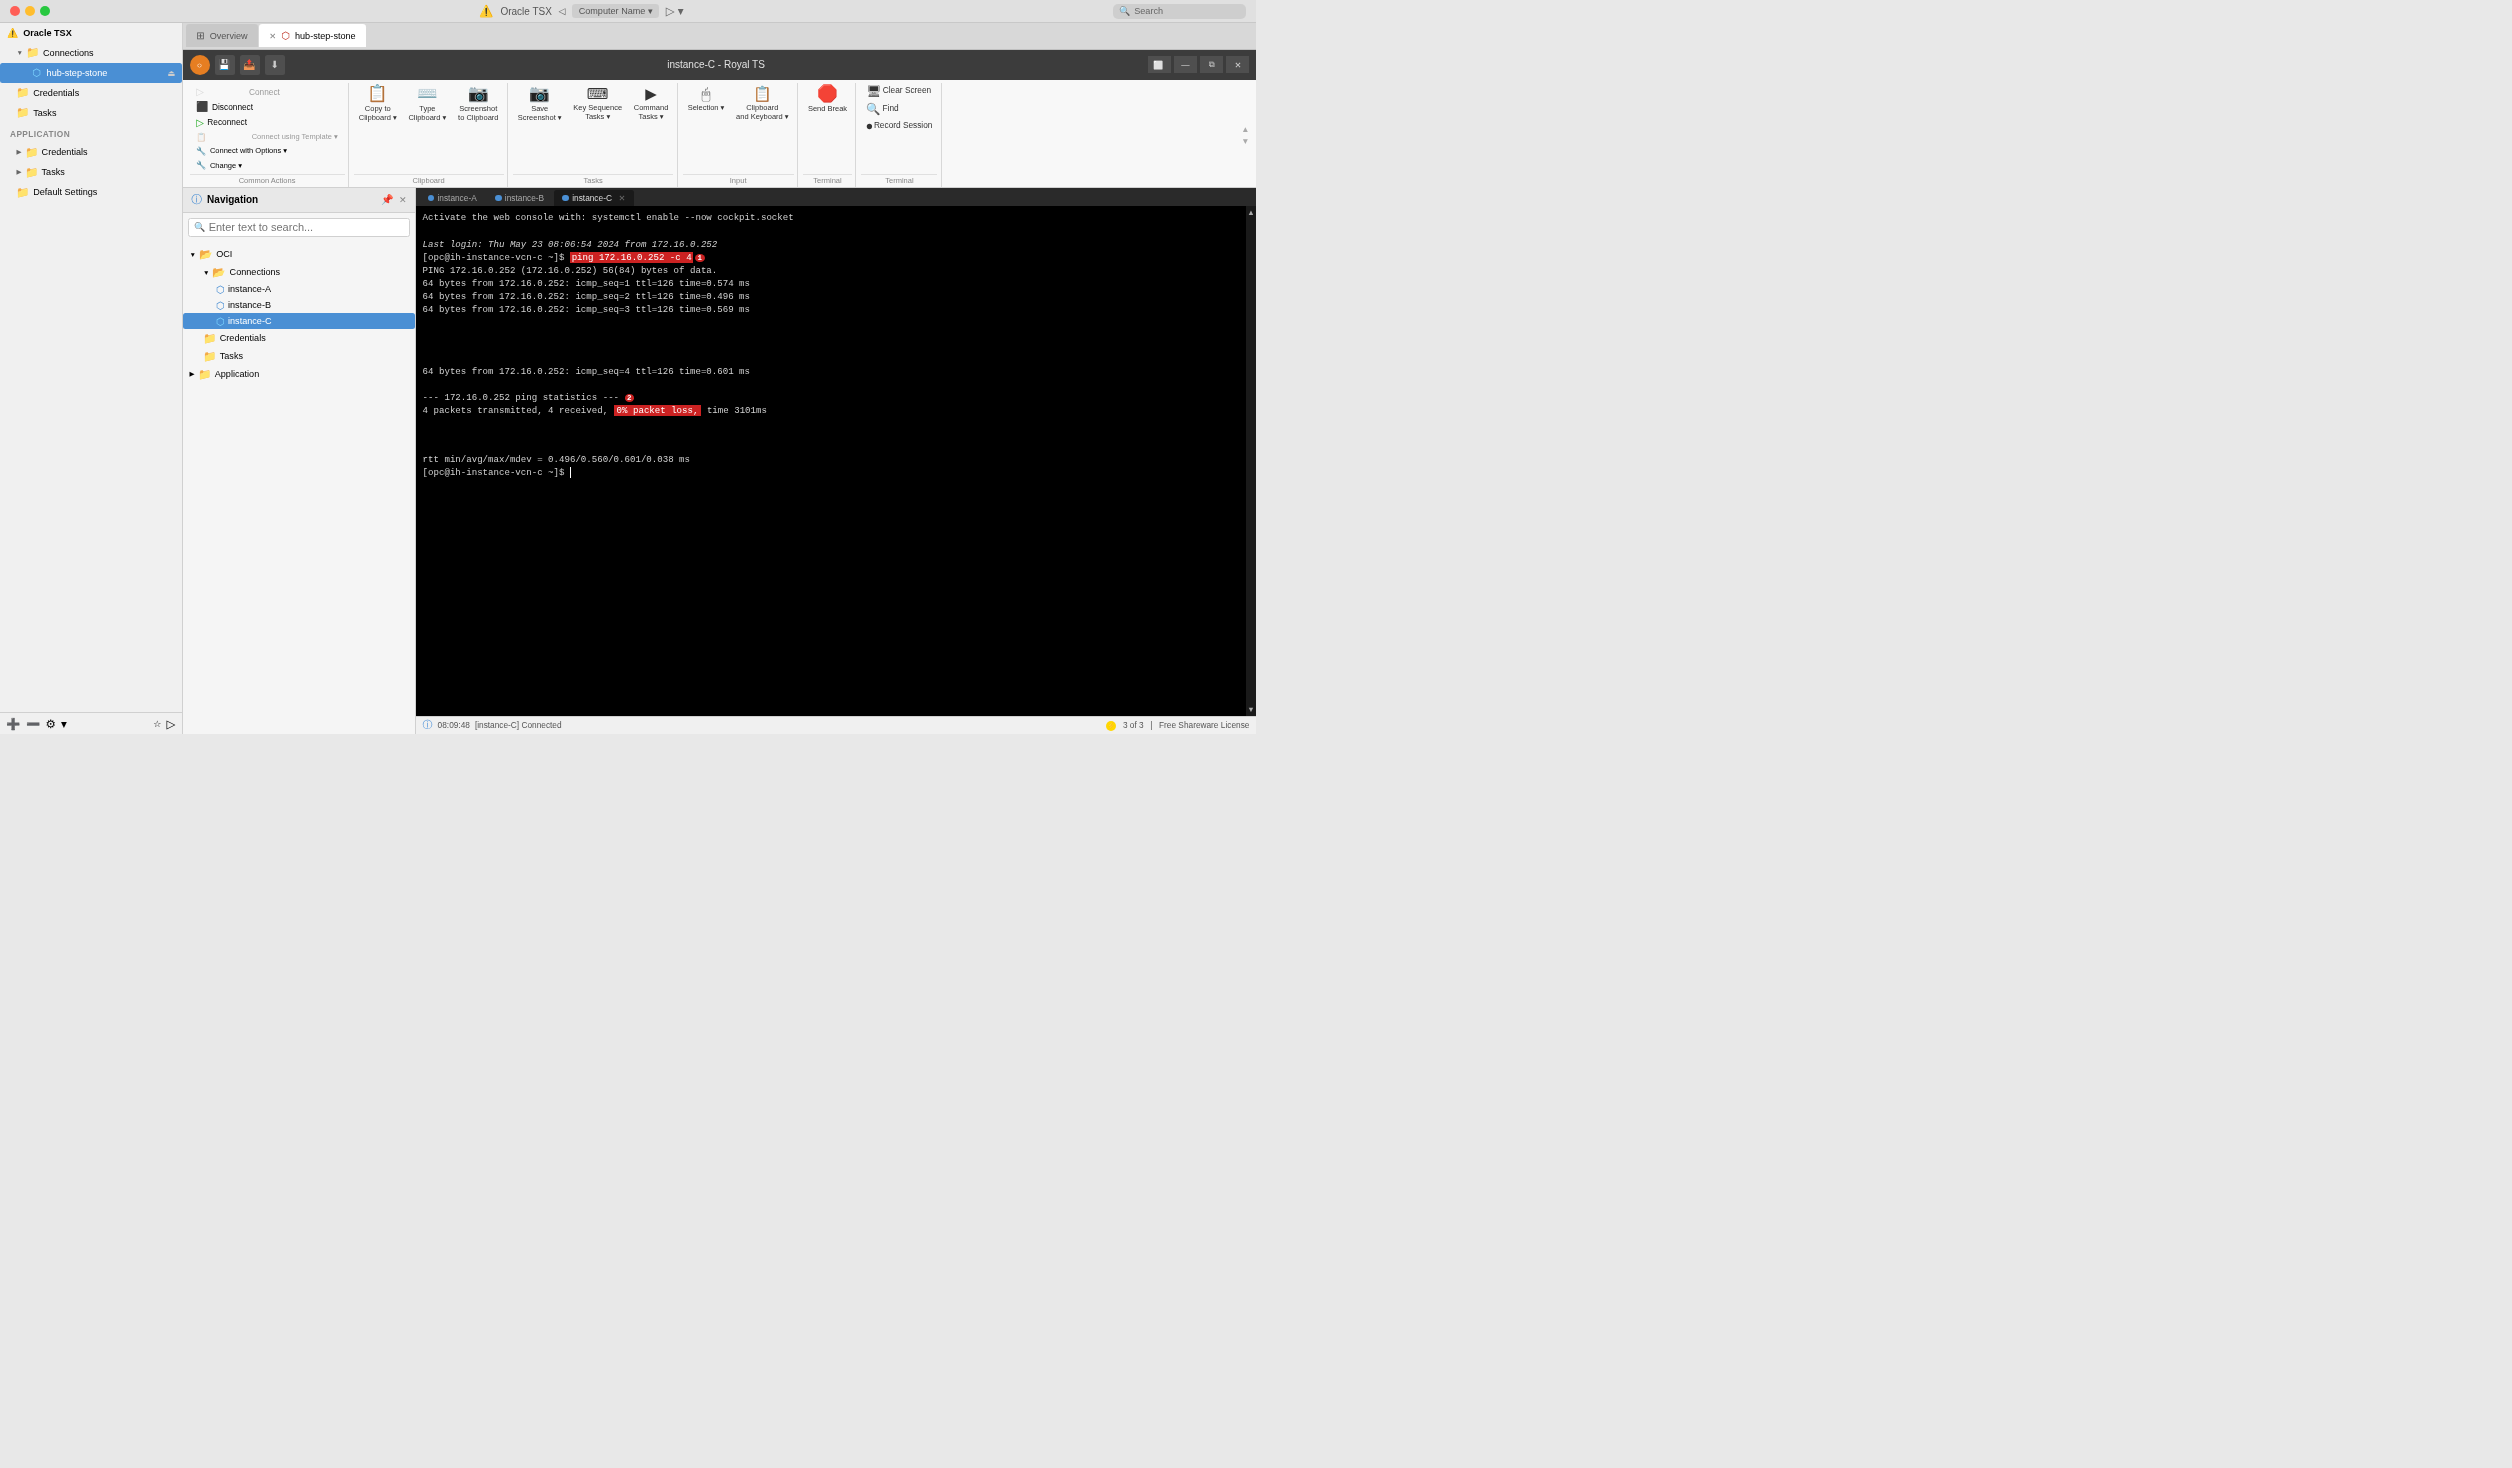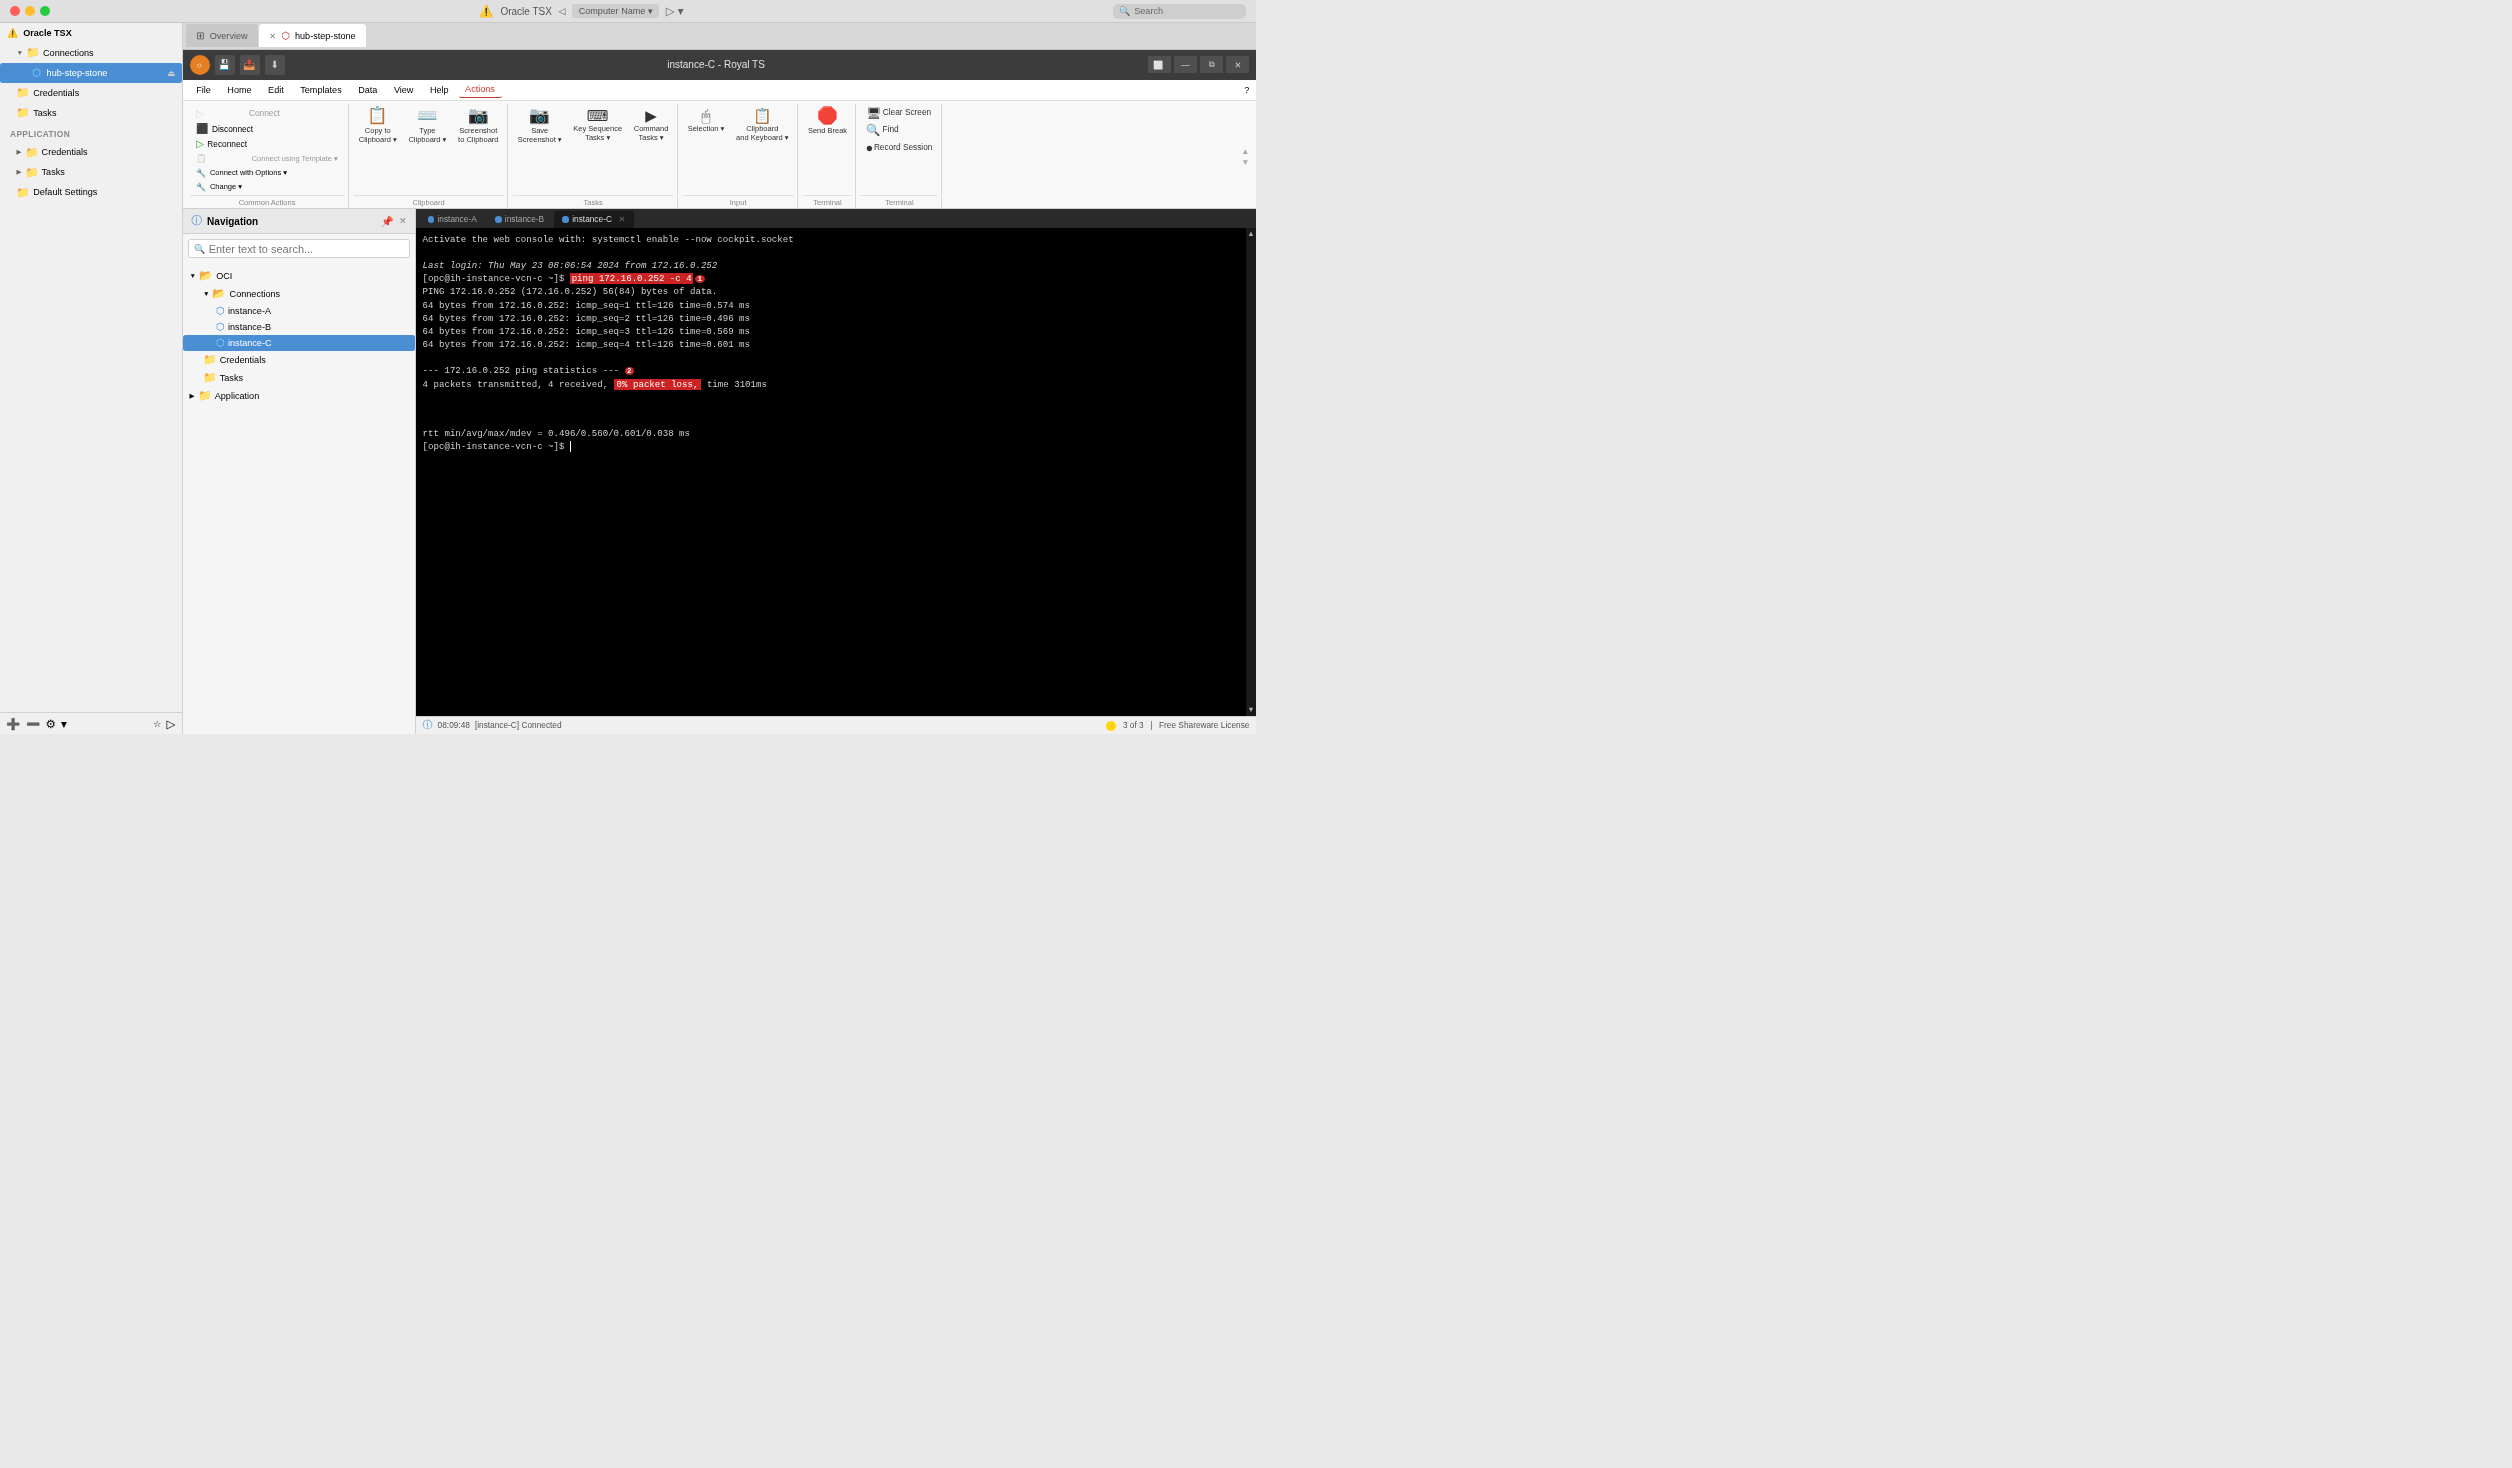--- a/index.html
+++ b/index.html
@@ -518,31 +518,20 @@
         <div class="rts-title">instance-C - Royal TS</div>
         <div class="rts-window-controls">
           <div class="rts-win-btn">⬜</div>
           <div class="rts-win-btn">—</div>
           <div class="rts-win-btn">⧉</div>
           <div class="rts-win-btn">✕</div>
         </div>
       </div>
 
 
-      <div class="ribbon-menubar">
-        <span class="menu-item">File</span>
-        <span class="menu-item">Home</span>
-        <span class="menu-item">Edit</span>
-        <span class="menu-item">Templates</span>
-        <span class="menu-item">Data</span>
-        <span class="menu-item">View</span>
-        <span class="menu-item">Help</span>
-        <span class="menu-item active" style="color:#c0392b; font-weight:500; border-bottom:1.7px solid #c0392b;">Actions</span>
-        <span style="margin-left:auto;">?</span>
-      </div>
 
       <div class="ribbon-toolbar">
 
         <div class="ribbon-group">
           <div class="ribbon-group-buttons">
             <div class="connect-section">
               <div class="connect-btn disabled">
                 <span class="btn-icon" style="color:#aaa;">▷</span>
                 <span>Connect</span>
               </div>
@@ -741,21 +730,21 @@
               <span class="term-line" style="color:#d0d0d0;">Activate the web console with: systemctl enable --now cockpit.socket</span>
               <span class="term-line">&nbsp;</span>
               <span class="term-line" style="color:#d0d0d0;font-style:italic;">Last login: Thu May 23 08:06:54 2024 from 172.16.0.252</span>
               <span class="term-line">
                 <span style="color:#d0d0d0;">[opc@ih-instance-vcn-c ~]$ </span><span style="background:#cc2222; color:white; padding:0 1.7px;">ping 172.16.0.252 -c 4</span><span style="background:#cc2222; color:white; border-radius:50%; padding:0 2.5px; margin-left:1.7px; font-size:7.5px; font-weight:bold;">1</span>
               </span>
               <span class="term-line" style="color:#d0d0d0;">PING 172.16.0.252 (172.16.0.252) 56(84) bytes of data.</span>
               <span class="term-line" style="color:#d0d0d0;">64 bytes from 172.16.0.252: icmp_seq=1 ttl=126 time=0.574 ms</span>
               <span class="term-line" style="color:#d0d0d0;">64 bytes from 172.16.0.252: icmp_seq=2 ttl=126 time=0.496 ms</span>
               <span class="term-line" style="color:#d0d0d0;">64 bytes from 172.16.0.252: icmp_seq=3 ttl=126 time=0.569 ms</span>
-              <span class="term-line" style="color:#d0d0d0;">64 bytes from 172.16.0.252: icmp_seq=4 ttl=126 time=0.601 ms</span>
+              <span class="term-line" style="color:#d0d0d0;margin-top:48px;">64 bytes from 172.16.0.252: icmp_seq=4 ttl=126 time=0.601 ms</span>
               <span class="term-line">&nbsp;</span>
               <span class="term-line">
                 <span style="color:#d0d0d0;">--- 172.16.0.252 ping statistics --- </span><span style="background:#cc2222; color:white; border-radius:50%; padding:0 2.5px; font-size:7.5px; font-weight:bold;">2</span>
               </span>
               <span class="term-line">
                 <span style="color:#d0d0d0;">4 packets transmitted, 4 received, </span><span style="background:#cc2222; color:white; padding:0 3px;">0% packet loss,</span><span style="color:#d0d0d0;"> time 3101ms</span>
               </span>
               <span class="term-line" style="color:#d0d0d0;margin-top:36px;">rtt min/avg/max/mdev = 0.496/0.560/0.601/0.038 ms</span>
               <span class="term-line" style="color:#d0d0d0;">[opc@ih-instance-vcn-c ~]$ <span style="border-left:0.8px solid white; animation:blink 1s step-end infinite;">&nbsp;</span></span>
             </div>

